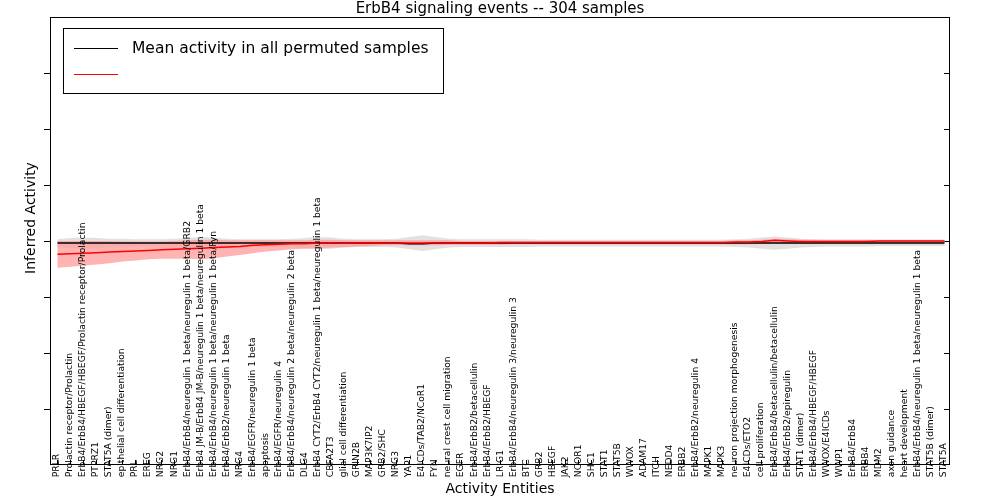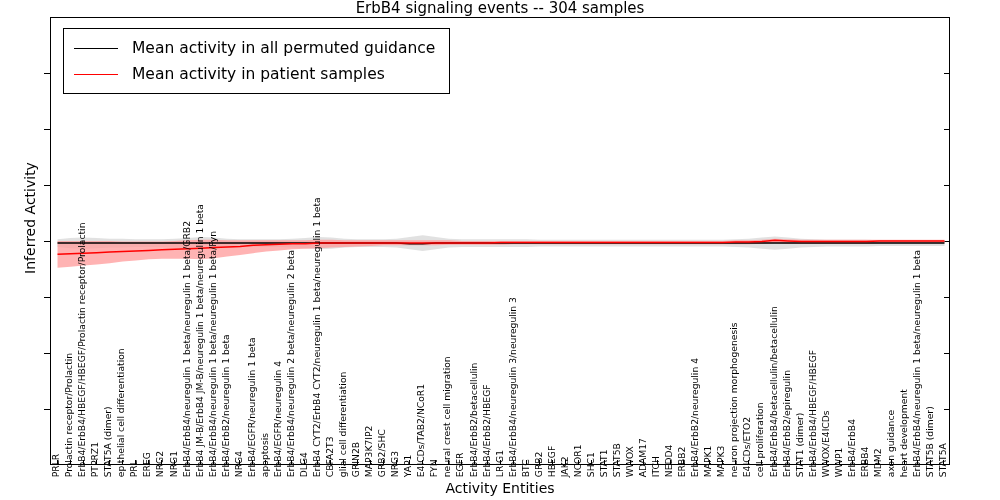--- a/index.html
+++ b/index.html
@@ -233,21 +233,20 @@
       <div class="xtickmark" style="left: 930.435px;"></div>
       <div class="xtick" style="left: 947.078px; top: 0px; transform: translateY(468px) rotate(-90deg);">STAT5A</div>
       <div class="xtickmark" style="left: 943.478px;"></div>
     </div>
 
   <div id="xlabel">Activity Entities</div>
 
   <div id="legend">
     <div class="legrow">
       <span class="legline"></span>
-      <span class="legtext">Mean activity in all permuted guidance</span>
+      <span class="legtext">Mean activity in all permuted samples</span>
     </div>
     <div class="legrow">
       <span class="legline red"></span>
-      <span class="legtext">Mean activity in patient samples</span>
     </div>
   </div>
 
 </div>
 
 </body></html>

